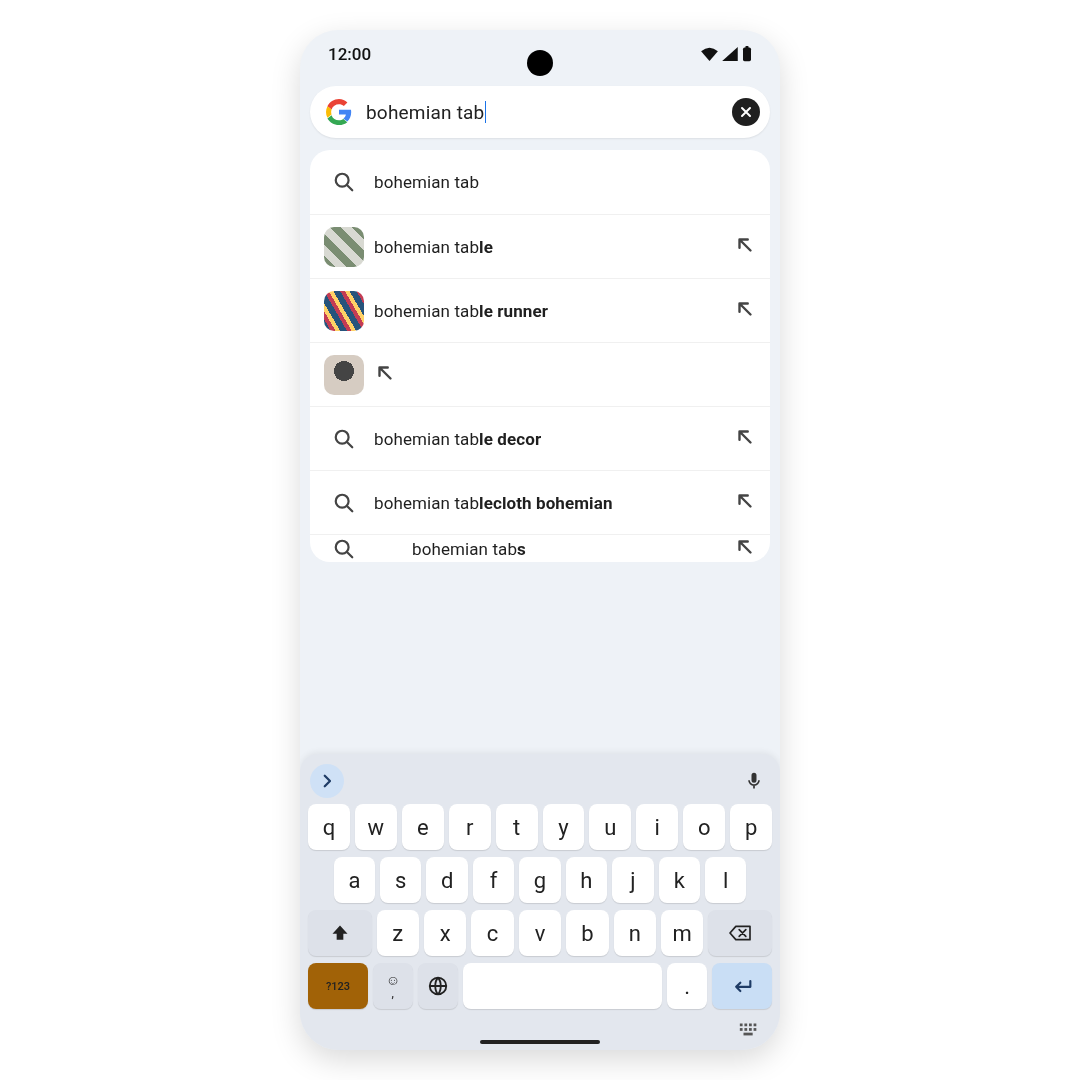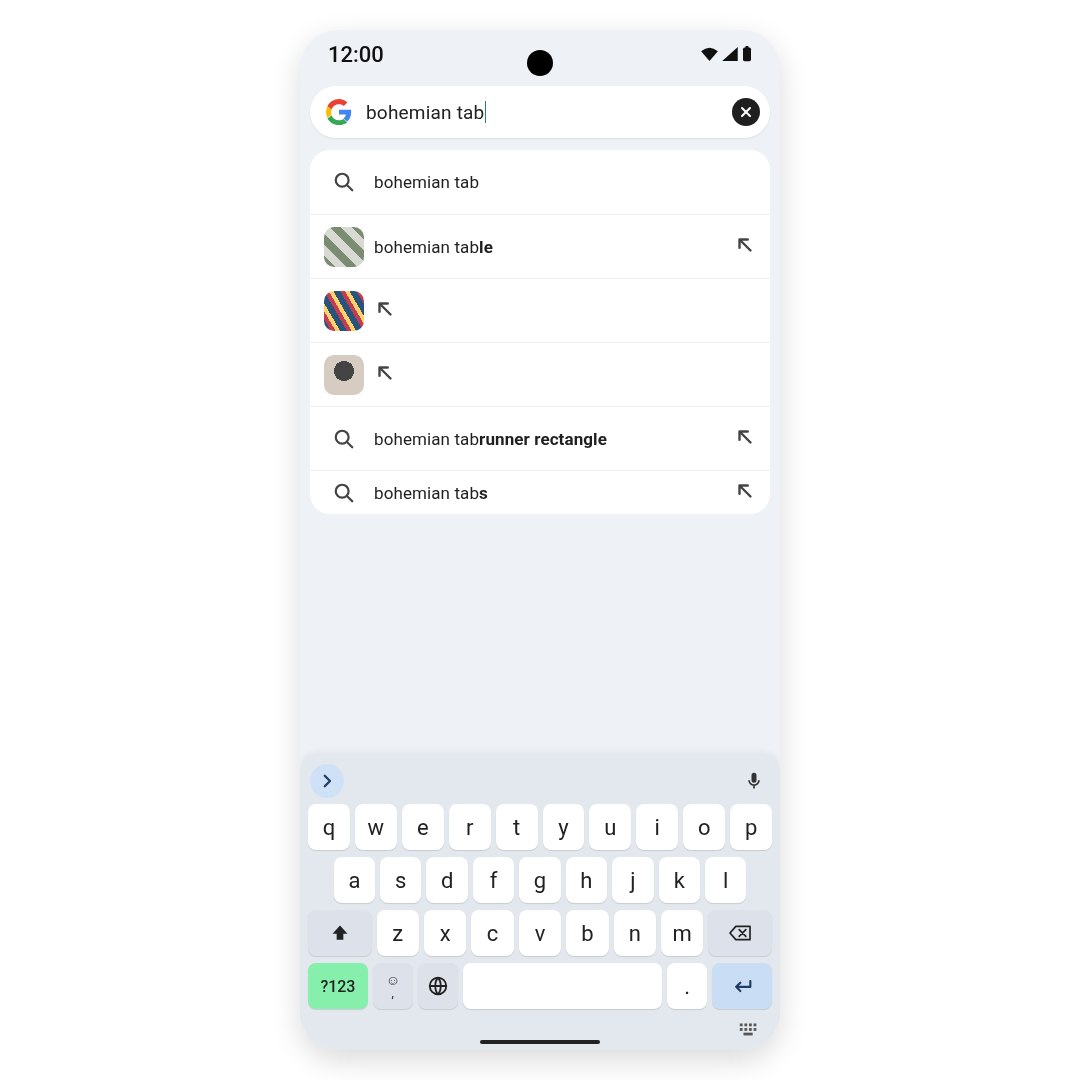--- a/index.html
+++ b/index.html
@@ -14,21 +14,21 @@
     width: 480px; height: 1020px;
     background: #eef2f7;
     border-radius: 38px;
     box-shadow: 0 10px 30px rgba(0,0,0,0.15);
     overflow: hidden;
   }
   .status-bar {
     height: 48px;
     padding: 0 28px;
     display: flex; align-items: center; justify-content: space-between;
-    font-size: 22px; font-weight: 500; color: #111;
+    font-size: 17px; font-weight: 500; color: #111;
     position: relative;
   }
   .camera-hole {
     position: absolute; left: 50%; top: 20px; transform: translate(-50%,0);
     width: 26px; height: 26px; background: #000; border-radius: 50%;
   }
   .status-icons { display: flex; gap: 4px; align-items: center; }
   .status-icons svg { display: block; }
   .search-wrap { padding: 8px 10px 4px; }
   .search-bar {
@@ -94,40 +94,40 @@
   .key {
     background:#fff; border-radius:8px; height:46px;
     display:flex; align-items:center; justify-content:center;
     font-size:22px; color:#222; flex:1; min-width:0;
     box-shadow: 0 1px 1px rgba(0,0,0,0.12);
     cursor:pointer; user-select:none;
   }
   .key.fn { background:#dde1e9; }
   .key.wide15 { flex:1.5; }
   .key.space { flex:5; background:#fff; }
-  .key.numsym { background:#86efac; flex:1.5; font-size:16px; font-weight:500; }
+  .key.numsym { background:#a16207; flex:1.5; font-size:11px; font-weight:500; }
   .key.enter { background:#c9def5; flex:1.5; }
   .key svg { pointer-events:none; }
   .pad { flex:0.5; visibility:hidden; }
   .kb-bottom-util {
     display:flex; justify-content:flex-end; padding: 2px 14px 0 0;
   }
   .kb-switch { width:22px; height:22px; color:#555; }
   .nav-bar {
     position:absolute; bottom:6px; left:50%; transform:translateX(-50%);
     width:120px; height:4px; background:#222; border-radius:2px;
   }
 
   
   .thumb-a { background: repeating-linear-gradient(45deg,#7a8d72 0 8px,#d8d9d2 8px 16px); }
   .thumb-b { background: repeating-linear-gradient(0deg,#f0e2c4 0 6px,#e8a35a 6px 10px,#fff 10px 14px); }
   .thumb-c { background: repeating-linear-gradient(60deg,#26547c 0 6px,#c33c54 6px 10px,#ffd166 10px 14px); }
   .thumb-d { background: radial-gradient(circle at 50% 40%,#444 0 10px,#d6ccc2 10px 100%); }
 
-  .sugg-partial { height:44px; overflow:hidden; }
+  .sugg-partial { height:28px; overflow:hidden;gap:38px; }
 </style>
 </head>
 <body>
 
 <div class="phone">
 
   <div class="camera-hole"></div>
 
   <div class="status-bar">
     <span>12:00</span>
@@ -180,40 +180,53 @@
         </div>
         <div class="sugg-text"><span>bohemian tab</span><b>le</b></div>
         <div><svg class="insert-icon" width="20" height="20" viewBox="0 0 24 24" fill="none" stroke="#444" stroke-width="2.6" stroke-linecap="round" stroke-linejoin="round">
             <path d="M18 18 L6 6 M6 15 L6 6 L15 6"></path>
           </svg></div>
       </div>
       <div class="sugg-row">
         <div class="sugg-icon">
           <div class="sugg-thumb thumb-c"></div>
         </div>
+        <div class="sugg-text"><span>bohemian tab</span><b>le runner</b></div>
         <div><svg class="insert-icon" width="20" height="20" viewBox="0 0 24 24" fill="none" stroke="#444" stroke-width="2.6" stroke-linecap="round" stroke-linejoin="round">
             <path d="M18 18 L6 6 M6 15 L6 6 L15 6"></path>
           </svg></div>
       </div>
       <div class="sugg-row">
         <div class="sugg-icon">
           <div class="sugg-thumb thumb-d"></div>
         </div>
         <div><svg class="insert-icon" width="20" height="20" viewBox="0 0 24 24" fill="none" stroke="#444" stroke-width="2.6" stroke-linecap="round" stroke-linejoin="round">
             <path d="M18 18 L6 6 M6 15 L6 6 L15 6"></path>
           </svg></div>
       </div>
       <div class="sugg-row">
         <div class="sugg-icon">
           <svg width="22" height="22" viewBox="0 0 24 24" fill="none" stroke="#444" stroke-width="2.4" stroke-linecap="round">
             <circle cx="10" cy="10" r="7"></circle>
             <path d="M21 21 L15.5 15.5"></path>
           </svg>
         </div>
-        <div class="sugg-text"><span>bohemian tab</span><b>runner rectangle</b></div>
+        <div class="sugg-text"><span>bohemian tab</span><b>le decor</b></div>
+        <div><svg class="insert-icon" width="20" height="20" viewBox="0 0 24 24" fill="none" stroke="#444" stroke-width="2.6" stroke-linecap="round" stroke-linejoin="round">
+            <path d="M18 18 L6 6 M6 15 L6 6 L15 6"></path>
+          </svg></div>
+      </div>
+      <div class="sugg-row">
+        <div class="sugg-icon">
+          <svg width="22" height="22" viewBox="0 0 24 24" fill="none" stroke="#444" stroke-width="2.4" stroke-linecap="round">
+            <circle cx="10" cy="10" r="7"></circle>
+            <path d="M21 21 L15.5 15.5"></path>
+          </svg>
+        </div>
+        <div class="sugg-text"><span>bohemian tab</span><b>lecloth bohemian</b></div>
         <div><svg class="insert-icon" width="20" height="20" viewBox="0 0 24 24" fill="none" stroke="#444" stroke-width="2.6" stroke-linecap="round" stroke-linejoin="round">
             <path d="M18 18 L6 6 M6 15 L6 6 L15 6"></path>
           </svg></div>
       </div>
       <div class="sugg-row sugg-partial">
         <div class="sugg-icon">
           <svg width="22" height="22" viewBox="0 0 24 24" fill="none" stroke="#444" stroke-width="2.4" stroke-linecap="round">
             <circle cx="10" cy="10" r="7"></circle>
             <path d="M21 21 L15.5 15.5"></path>
           </svg>

